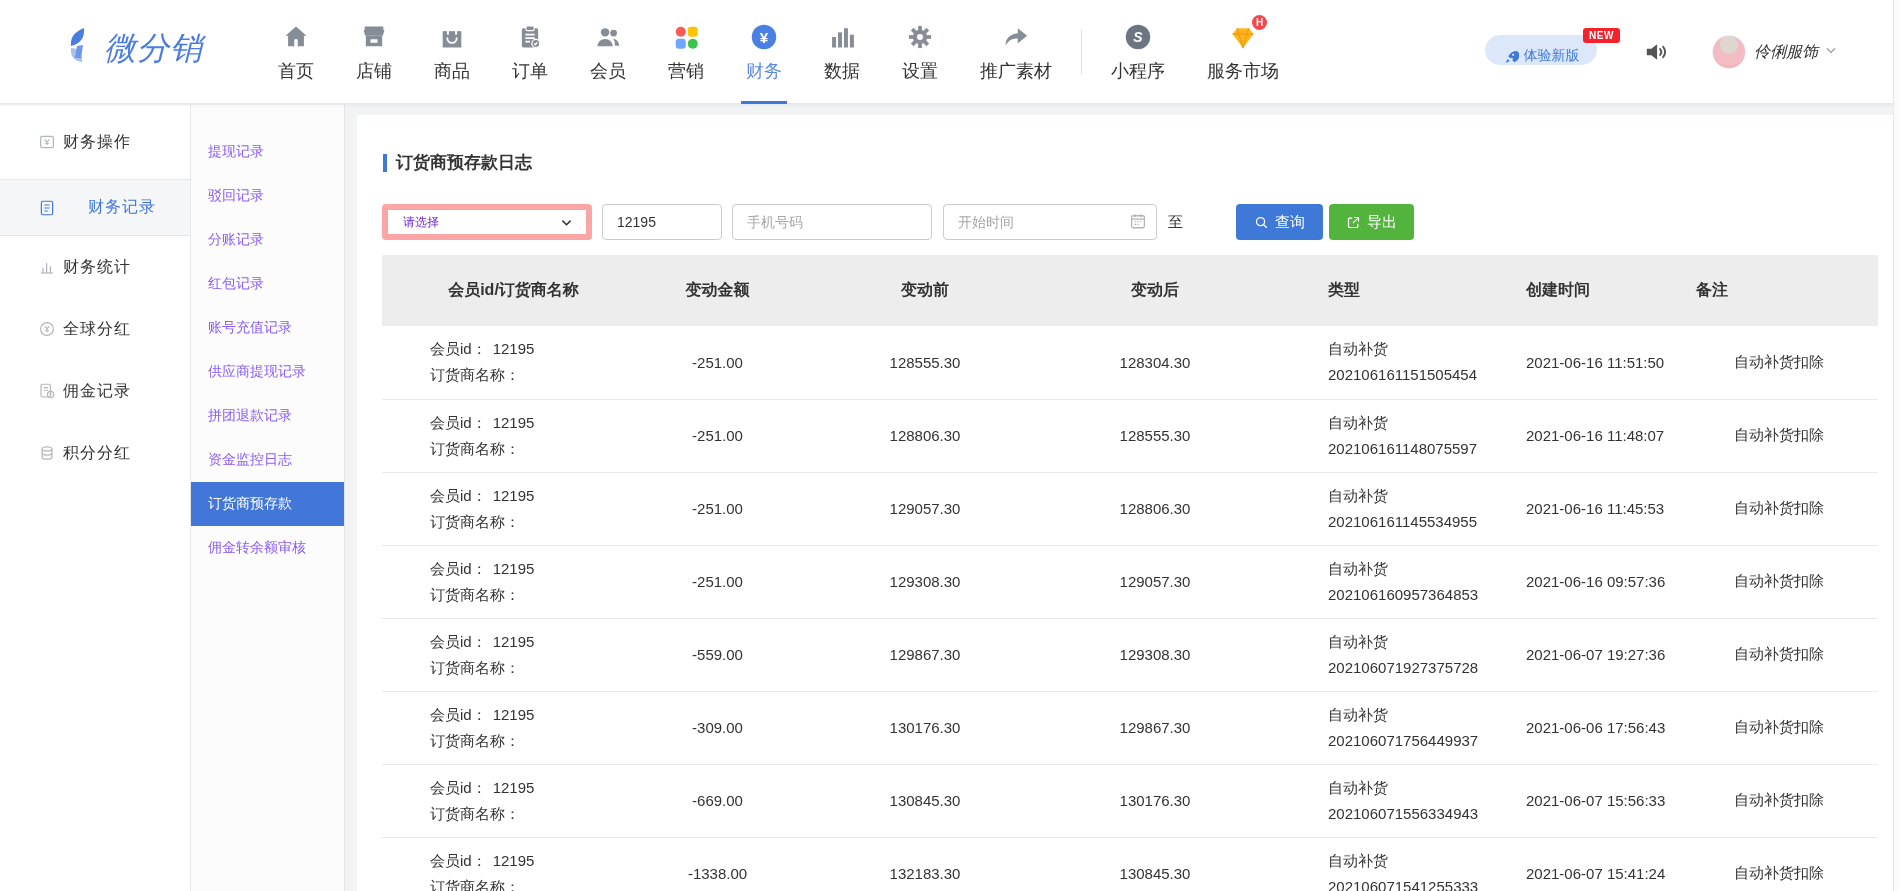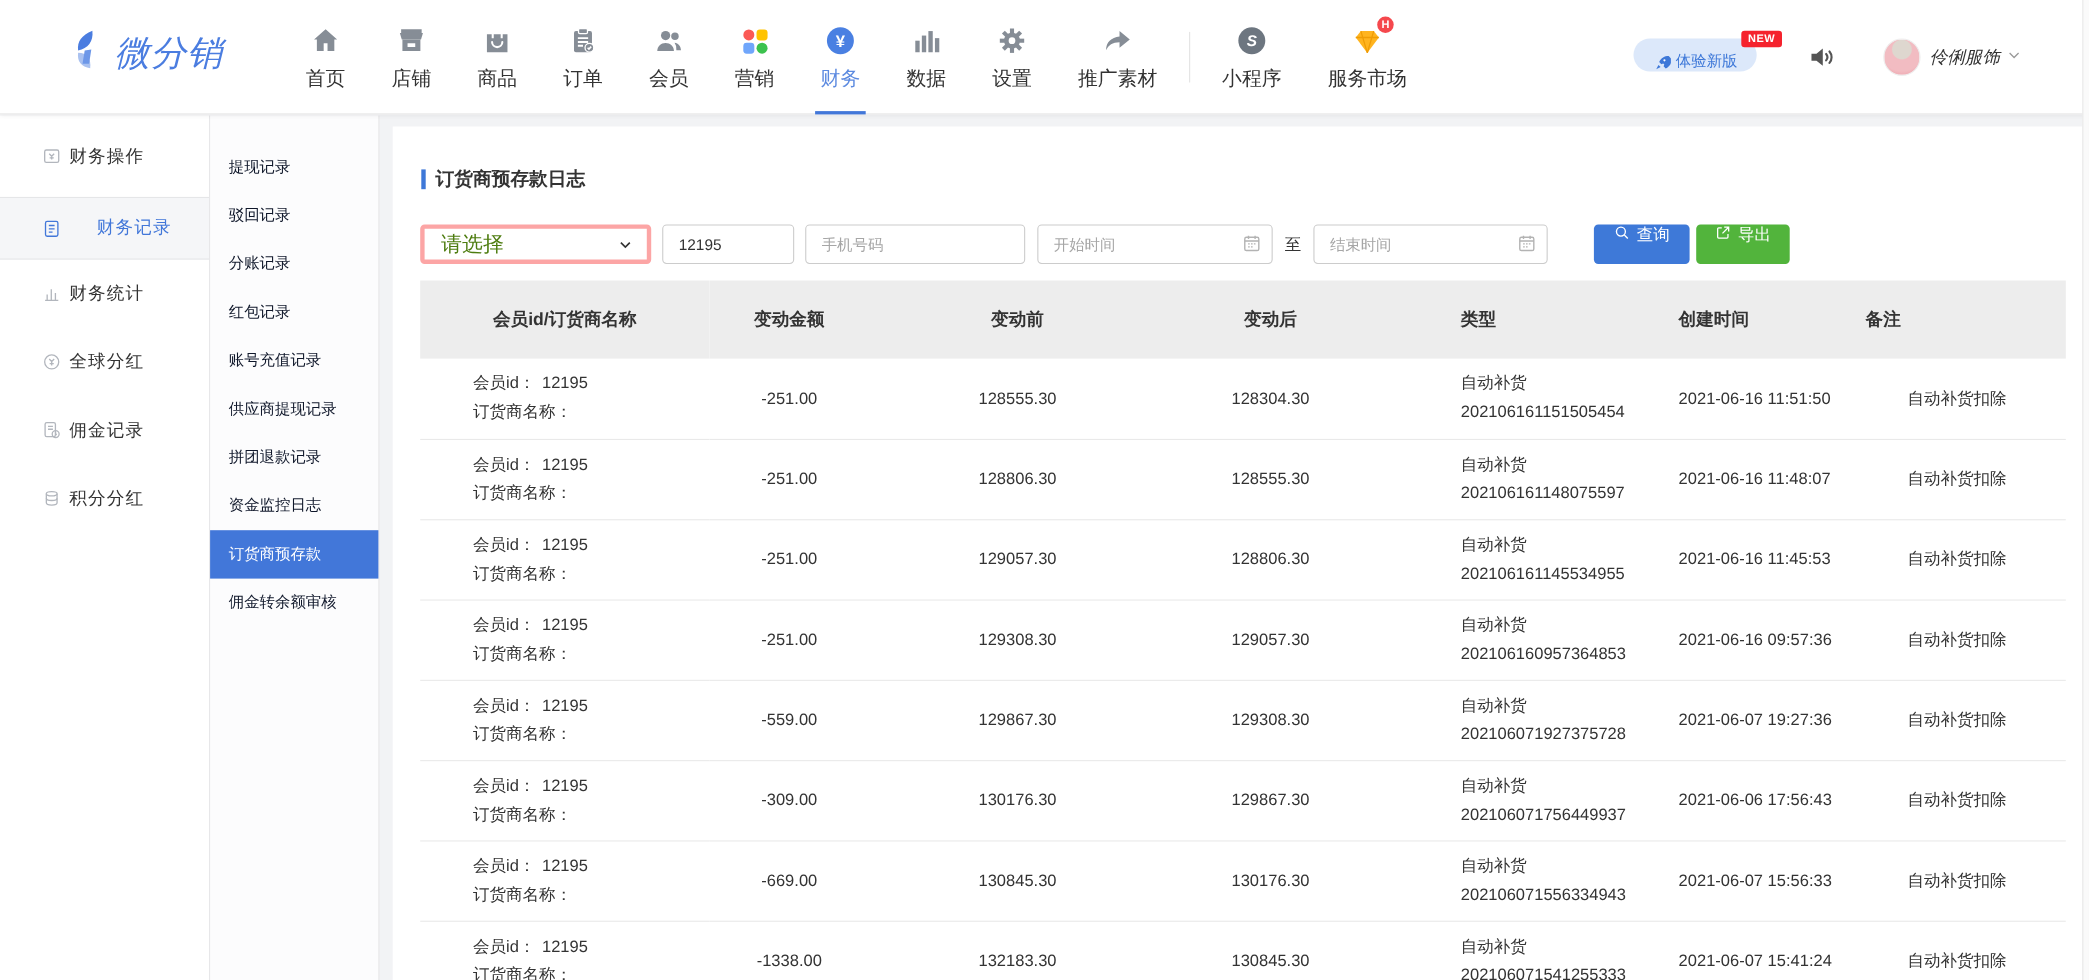--- a/index.html
+++ b/index.html
@@ -44,45 +44,45 @@
   .s1-item { height:62px; display:flex; align-items:center; padding-left:38px; cursor:pointer; }
   .s1-item:first-child { height:75px; border-bottom:1px solid #e5e6e8; }
   .s1-item.selected { height:56px; background:#f5f6f8; border-bottom:1px solid #e5e6e8;gap:25px; }
   .s1-ico { width:18px; height:18px; color:#b2b6bd; flex:none; }
   .s1-item.selected .s1-ico, .s1-item.selected .s1-label { color:#4277d9; }
   .s1-label { margin-left:7px; font-size:16px; letter-spacing:1px; color:#333; white-space:nowrap; }
 
   .side2 { position:absolute; left:190px; top:105px; width:155px; height:786px; background:#fcfcfd;
     border-left:1px solid #e7e7e9; border-right:1px solid #e4e4e6; padding-top:25px; }
   .s2-item { height:44px; display:flex; align-items:center; padding-left:17px; font-size:14px;
-    color:#0f172a; cursor:pointer; white-space:nowrap; }
+    color:#8b5cf6; cursor:pointer; white-space:nowrap; }
   .s2-item.selected { background:#4277d9; color:#fff; }
 
   
   .card { position:absolute; left:357px; top:115px; width:1536px; height:776px; background:#fff;
     overflow:hidden; }
   .page-title { position:absolute; left:26px; top:36px; display:flex; align-items:center; }
   .title-bar { width:4px; height:18px; background:#3e78d8; }
   .title-text { margin-left:9px; font-size:17px; font-weight:bold; color:#333; }
 
   .filters { position:absolute; left:25px; top:89px; height:36px; display:flex; align-items:center; }
-  .sel { width:210px; height:36px; border:4px solid #fca5a5; border-radius:4px; background:#fff;
+  .sel { width:210px; height:36px; border:6px solid #fca5a5; border-radius:4px; background:#fff;
     display:flex; align-items:center; justify-content:space-between; padding:0 12px 0 15px;
-    font-size:19px; color:#4d7c0f; cursor:pointer; }
+    font-size:12px; color:#6d28d9; cursor:pointer; }
   .tin { height:36px; border:1px solid #ccc; border-radius:4px; font-size:14px; color:#333;
     padding:0 14px; outline:none; font-family:inherit; }
   .tin::placeholder { color:#a6a6a6; }
   .din { position:relative; }
   .din input { width:100%; height:36px; border:1px solid #ccc; border-radius:4px; font-size:14px;
     padding:0 36px 0 14px; outline:none; font-family:inherit; }
   .din input::placeholder { color:#a6a6a6; }
   .cal { position:absolute; right:10px; top:8px; color:#b3b3b3; pointer-events:none; }
   .to-label { margin:0 11px; font-size:15px; color:#333; }
   .btn { height:36px; border:none; border-radius:4px; color:#fff; font-size:15px; font-family:inherit;
-    display:flex; align-items:flex-start; justify-content:center; gap:6px; cursor:pointer; }
+    display:flex; align-items:center; justify-content:center; gap:6px; cursor:pointer; }
   .btn-search { width:87px; margin-left:42px; background:#3e79d8; }
   .btn-export { width:85px; margin-left:6px; background:#52b43c; }
 
   
   .tbl-wrap { position:absolute; left:25px; top:140px; width:1496px; }
   table { width:1496px; border-collapse:collapse; table-layout:fixed; }
   thead th { height:71px; background:#ededed; font-size:16px; font-weight:bold; color:#333; }
   tbody td { height:73px; font-size:15px; color:#333; border-top:1px solid #e9e9e9; }
   tbody tr:first-child td { border-top:none; }
   th.c1 { text-align:center; }
@@ -363,30 +363,20 @@
       <input placeholder="开始时间" style="">
       <span class="cal">
         <svg width="18" height="18" viewBox="0 0 24 24" fill="none" stroke="currentColor" stroke-width="1.7">
             <rect x="3.5" y="5" width="17" height="16" rx="2"></rect>
             <path d="M3.5 9.5h17M8 3v4M16 3v4"></path>
             <path d="M7.5 13h2M11 13h2M14.5 13h2M7.5 16.5h2M11 16.5h2" stroke-width="1.4"></path>
           </svg>
       </span>
     </div>
     <span class="to-label">至</span>
-    <div class="din" style="width:213px">
-      <input placeholder="结束时间" style="">
-      <span class="cal">
-        <svg width="18" height="18" viewBox="0 0 24 24" fill="none" stroke="currentColor" stroke-width="1.7">
-            <rect x="3.5" y="5" width="17" height="16" rx="2"></rect>
-            <path d="M3.5 9.5h17M8 3v4M16 3v4"></path>
-            <path d="M7.5 13h2M11 13h2M14.5 13h2M7.5 16.5h2M11 16.5h2" stroke-width="1.4"></path>
-          </svg>
-      </span>
-    </div>
     <button class="btn btn-search">
       <svg width="15" height="15" viewBox="0 0 24 24">
           <circle cx="10.5" cy="10.5" r="6.5" stroke="#fff" stroke-width="2" fill="none"></circle>
           <path d="m15.5 15.5 5 5" stroke="#fff" stroke-width="2"></path>
         </svg>
       <span>查询</span>
     </button>
     <button class="btn btn-export">
       <svg width="15" height="15" viewBox="0 0 24 24">
           <path d="M10 5H5.5A1.5 1.5 0 0 0 4 6.5v12A1.5 1.5 0 0 0 5.5 20h12a1.5 1.5 0 0 0 1.5-1.5V14" stroke="#fff" stroke-width="1.9" fill="none"></path>

